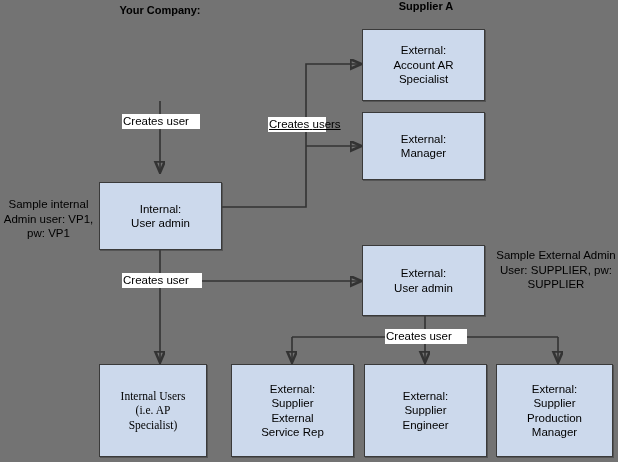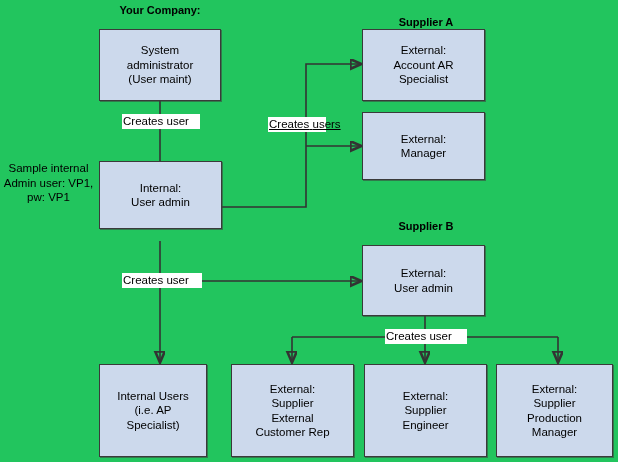--- a/index.html
+++ b/index.html
@@ -8,21 +8,21 @@
     background: #ffffff;
   }
   body {
     font-family: "Liberation Sans", sans-serif;
     -webkit-font-smoothing: antialiased;
   }
   #canvas {
     position: relative;
     width: 618px;
     height: 462px;
-    background: #22c55e;
+    background: #737373;
     overflow: hidden;
   }
   .grp-title {
     position: absolute;
     font-size: 11px;
     font-weight: bold;
     color: #000000;
     text-align: center;
     line-height: 13px;
     white-space: nowrap;
@@ -73,23 +73,22 @@
     fill: none;
   }
 </style>
 </head>
 <body>
 
 <div id="canvas">
 
   <div class="grp-title" style="left:99px; top:4px; width:122px;">Your Company:</div>
 
-  <div class="grp-title" style="left:365px; top:16px; width:122px;">Supplier A</div>
-
-  <div class="grp-title" style="left:365px; top:220px; width:122px;">Supplier B</div>
+  <div class="grp-title" style="left:365px; top:0; width:122px;">Supplier A</div>
+
 
   <svg class="wires" viewBox="0 0 618 462">
     <defs>
       <marker id="arrowhead" markerWidth="8" markerHeight="8" refX="6.6" refY="3" orient="auto" markerUnits="strokeWidth">
         <path d="M0,0 L7,3 L0,6 z" fill="#333333" stroke="none"></path>
       </marker>
     </defs>
 
     <line x1="160" y1="101" x2="160" y2="172" marker-end="url(#arrowhead)"></line>
 
@@ -100,29 +99,22 @@
 
     <path d="M160,281 L361,281" marker-end="url(#arrowhead)"></path>
 
     <path d="M425,316 L425,337"></path>
     <path d="M292,337 L558,337"></path>
     <path d="M292,337 L292,362" marker-end="url(#arrowhead)"></path>
     <path d="M425,337 L425,362" marker-end="url(#arrowhead)"></path>
     <path d="M558,337 L558,362" marker-end="url(#arrowhead)"></path>
   </svg>
 
-  <div class="node" style="left:99px; top:29px; width:122px; height:72px;">
-    <div>
-      <span>System</span>
-      <span>administrator</span>
-      <span>(User maint)</span>
-    </div>
-  </div>
-
-  <div class="node" style="left:99px; top:161px; width:123px; height:68px;">
+
+  <div class="node" style="left:99px; top:182px; width:123px; height:68px;">
     <div>
       <span>Internal:</span>
       <span>User admin</span>
     </div>
   </div>
 
   <div class="node" style="left:362px; top:29px; width:123px; height:72px;">
     <div>
       <span>External:</span>
       <span>Account AR</span>
@@ -137,34 +129,34 @@
     </div>
   </div>
 
   <div class="node" style="left:362px; top:245px; width:123px; height:71px;">
     <div>
       <span>External:</span>
       <span>User admin</span>
     </div>
   </div>
 
-  <div class="node" style="left:99px; top:364px; width:108px; height:93px;">
+  <div class="node" style="left:99px; top:364px; width:108px; height:93px;font-family:Liberation Serif, serif;">
     <div>
       <span>Internal Users</span>
       <span>(i.e. AP</span>
       <span>Specialist)</span>
     </div>
   </div>
 
   <div class="node" style="left:231px; top:364px; width:123px; height:93px;">
     <div>
       <span>External:</span>
       <span>Supplier</span>
       <span>External</span>
-      <span>Customer Rep</span>
+      <span>Service Rep</span>
     </div>
   </div>
 
   <div class="node" style="left:364px; top:364px; width:123px; height:93px;">
     <div>
       <span>External:</span>
       <span>Supplier</span>
       <span>Engineer</span>
     </div>
   </div>
@@ -185,20 +177,26 @@
 
   <div class="edge-label" style="left:268px; top:117px; width:56px;text-decoration:underline;">
     <span>Creates</span>
     <span>users</span>
   </div>
 
   <div class="edge-label" style="left:122px; top:273px; width:78px;">Creates user</div>
 
   <div class="edge-label" style="left:385px; top:329px; width:80px;">Creates user</div>
 
-  <div class="note" style="left:0px; top:161px; width:97px;">
+  <div class="note" style="left:0px; top:197px; width:97px;">
     <span>Sample internal</span>
     <span>Admin user:</span>
     <span>VP1, pw: VP1</span>
   </div>
 
+  <div class="note" style="left:496px; top:248px; width:120px;">
+    <span>Sample External</span>
+    <span>Admin User:</span>
+    <span>SUPPLIER,</span>
+    <span>pw: SUPPLIER</span>
+  </div>
 
 </div>
 
 </body></html>

